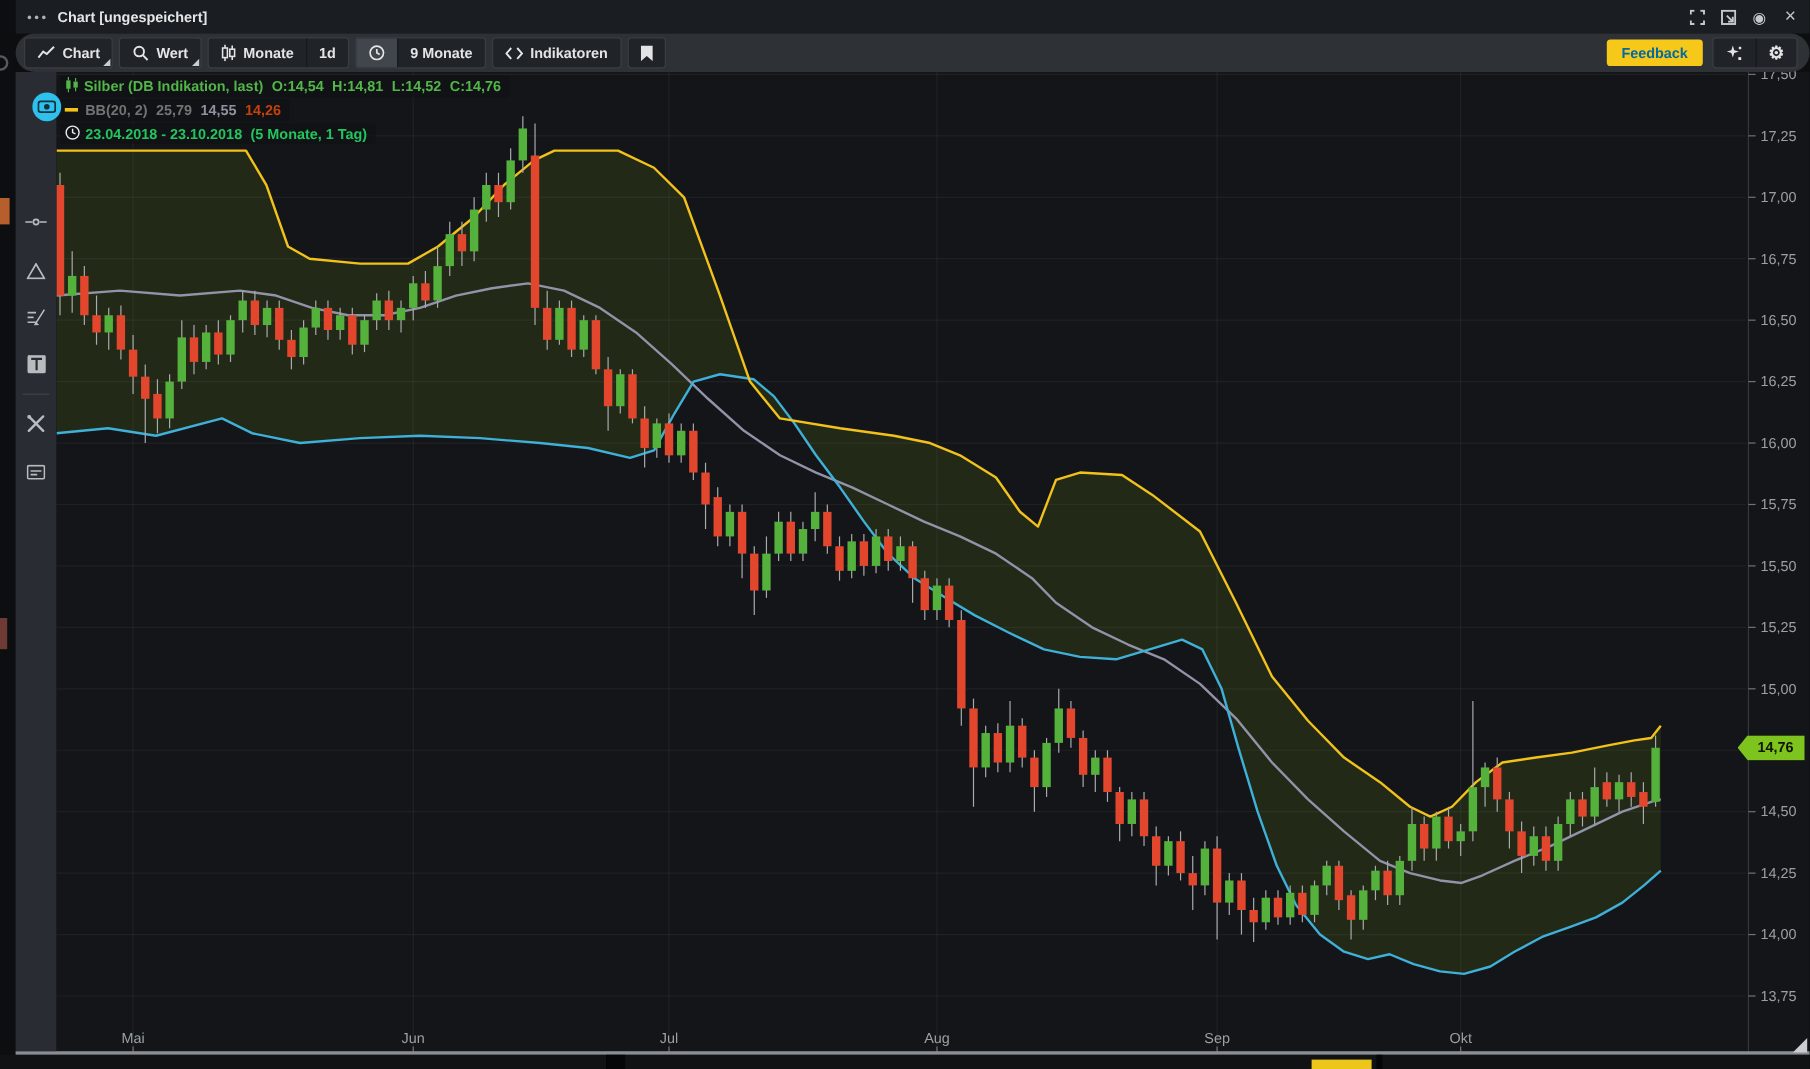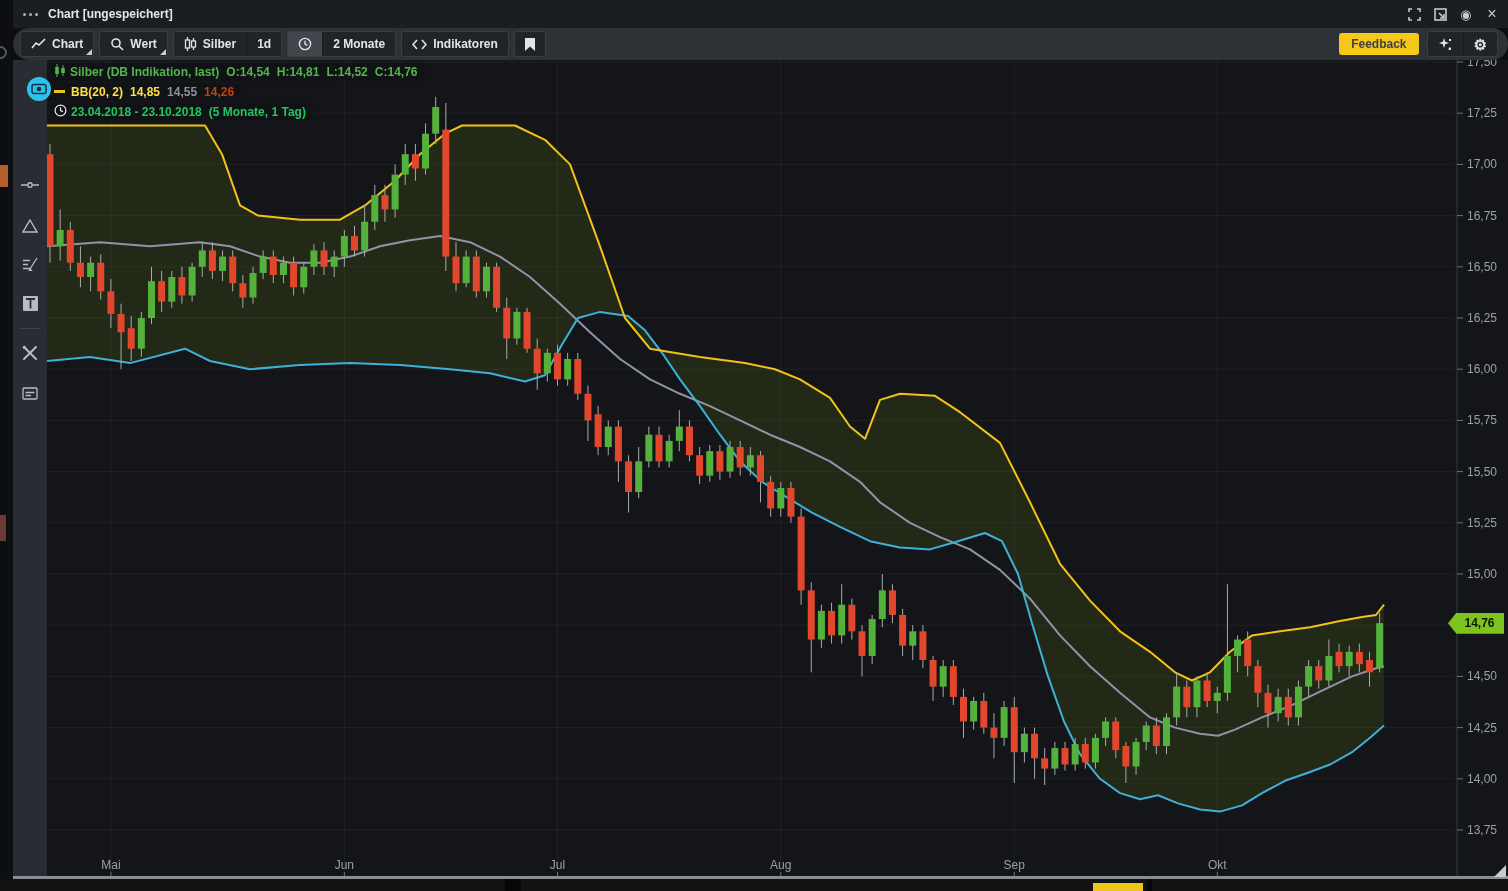--- a/index.html
+++ b/index.html
@@ -19,42 +19,42 @@
     background:#2e3237; display:flex; align-items:center; padding:0 10px 0 2px; z-index:10;border-radius:16px; }
   .btn-group { display:flex; align-items:stretch; background:#202428; border:1px solid #3a3e44;
     border-radius:3px; margin-left:5px; height:26px; position:relative; cursor:pointer; }
   .seg { display:flex; align-items:center; gap:6px; padding:0 10px; color:#e3e4e6;
     font-size:12px; font-weight:bold; }
   .seg + .seg { border-left:1px solid #16181b;justify-content:center; }
   .seg.lit { background:#41464d; border-radius:2px 0 0 2px; }
   .fold::after { content:""; position:absolute; right:1px; bottom:1px; width:0; height:0;
     border-style:solid; border-width:0 0 6px 6px; border-color:transparent transparent #c9ccd0 transparent; }
   .icon-svg { display:block; }
-  #feedback-btn { margin-left:auto; background:#f5c81a; color:#404040; font-size:12px; font-weight:bold;
+  #feedback-btn { margin-left:auto; background:#f5c81a; color:#0369a1; font-size:12px; font-weight:bold;
     border:none; border-radius:3px; padding:4px 12px; cursor:pointer; }
   
   #sidebar { position:absolute; left:13px; top:60px; width:34px; height:816px;
     background:#292d33; z-index:10; }
   .side-tool { position:absolute; left:0; width:34px; height:30px; display:flex;
     align-items:center; justify-content:center; cursor:pointer; color:#b9bcbf; }
   .side-tool svg { stroke:#b9bcbf; }
   #tool-active { background:#2fc1ee; border-radius:50%; width:24px; height:24px; left:14px;
     display:flex; align-items:center; justify-content:center; position:absolute; cursor:pointer; }
   .side-divider { position:absolute; left:6px; width:22px; height:1px; background:#3d4147; }
   
   #chart-bg { position:absolute; left:47px; top:60px; width:1461px; height:816px; background:#131518; z-index:1; }
   #chart-svg { position:absolute; left:0; top:0; width:1508px; height:891px; z-index:5; pointer-events:none; }
   .ylab { fill:#9ba0a5; font-size:12px; font-family:"Liberation Sans",sans-serif; }
   .xlab { fill:#9ba0a5; font-size:12px; font-family:"Liberation Sans",sans-serif; text-anchor:middle; }
   
   #legend { position:absolute; left:50px; top:63px; z-index:8; font-size:12px; font-weight:bold; }
   .lrow { display:table; background:rgba(16,18,21,0.78); border-radius:2px;
     padding:1px 7px 2px 4px; margin-bottom:2px; white-space:nowrap; }
   .lrow span { vertical-align:middle; }
-  .g { color:#52b648; } .yel { color:#fde047; } .gry { color:#8d91a0; }
+  .g { color:#52b648; } .yel { color:#737373; } .gry { color:#8d91a0; }
   .cyn { color:#c2410c; } .wht { color:#22c55e; }
   .sp { display:inline-block; width:7px; }
   .bb-dash { display:inline-block; width:11px; height:3px; background:#f2c21b; margin-right:6px; }
   
   #price-badge { position:absolute; left:1448px; width:56px; height:21px; background:#7ec41f;
     clip-path:polygon(0 50%, 15% 0, 100% 0, 100% 100%, 15% 100%); z-index:8;
     display:flex; align-items:center; justify-content:center; padding-left:7px;
     color:#101400; font-size:12px; font-weight:bold; }
   
   #bottom-border { position:absolute; left:13px; top:876px; width:1495px; height:3px; background:#888e94; z-index:9; }
@@ -118,35 +118,35 @@
       <span>Wert</span>
     </div>
   </div>
   <div class="btn-group">
     <div class="seg">
       <svg class="icon-svg" width="13" height="14" viewBox="0 0 13 14" fill="none" stroke="#e3e4e6" stroke-width="1.3">
         <path d="M3.5 0 V3 M3.5 11 V14 M9.5 1 V4 M9.5 10 V13"></path>
           <rect x="1.5" y="3" width="4" height="8"></rect>
           <rect x="7.5" y="4" width="4" height="6"></rect>
         </svg>
-      <span>Silber</span>
+      <span>Monate</span>
     </div>
     <div class="seg">
       <span>1d</span>
     </div>
   </div>
   <div class="btn-group">
     <div class="seg lit">
       <svg class="icon-svg" width="14" height="14" viewBox="0 0 14 14" fill="none" stroke="#e3e4e6" stroke-width="1.4">
           <circle cx="7" cy="7" r="5.6"></circle>
           <path d="M7 3.8 V7 L9.4 8.4"></path>
         </svg>
     </div>
     <div class="seg">
-      <span>2 Monate</span>
+      <span>9 Monate</span>
     </div>
   </div>
   <div class="btn-group">
     <div class="seg">
       <svg class="icon-svg" width="15" height="11" viewBox="0 0 15 11" fill="none" stroke="#e3e4e6" stroke-width="1.6">
           <path d="M5 1 L1 5.5 L5 10 M10 1 L14 5.5 L10 10"></path>
         </svg>
       <span>Indikatoren</span>
     </div>
   </div>
@@ -580,21 +580,21 @@
     <span class="g">L:</span>
     <span class="g">14,52</span>
       <span class="sp"></span>
     <span class="g">C:</span>
     <span class="g">14,76</span>
   </div>
   <div class="lrow">
     <span class="bb-dash"></span>
     <span class="yel">BB(20, 2)</span>
       <span class="sp"></span>
-    <span class="yel">14,85</span>
+    <span class="yel">25,79</span>
       <span class="sp"></span>
     <span class="gry">14,55</span>
       <span class="sp"></span>
     <span class="cyn">14,26</span>
   </div>
   <div class="lrow">
     <svg width="13" height="13" viewBox="0 0 14 14" fill="none" stroke="#e8eaec" stroke-width="1.3" style="vertical-align:-2px;margin-right:4px;">
       <circle cx="7" cy="7" r="5.8"></circle>
         <path d="M7 3.6 V7 L9.6 8.2"></path>
       </svg>

